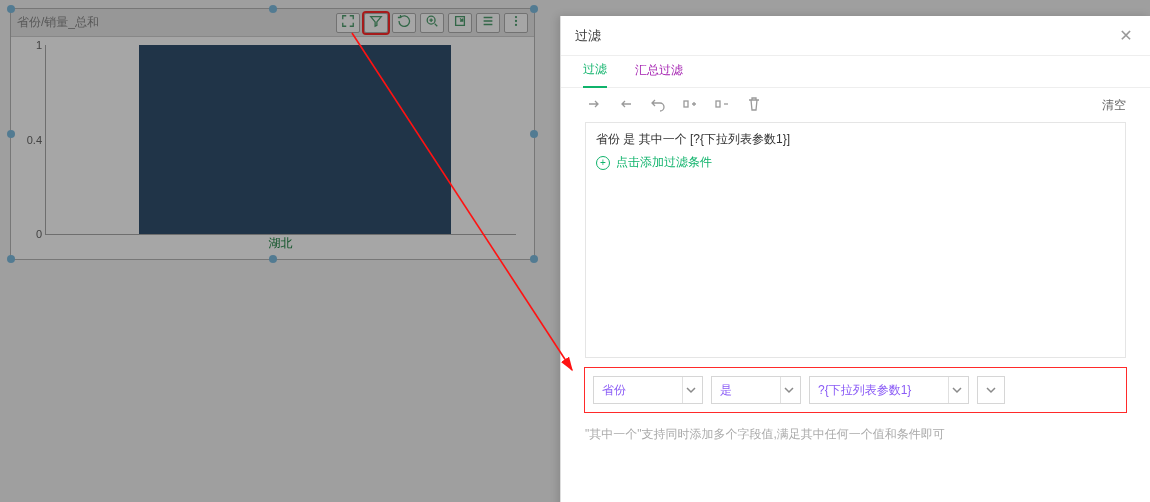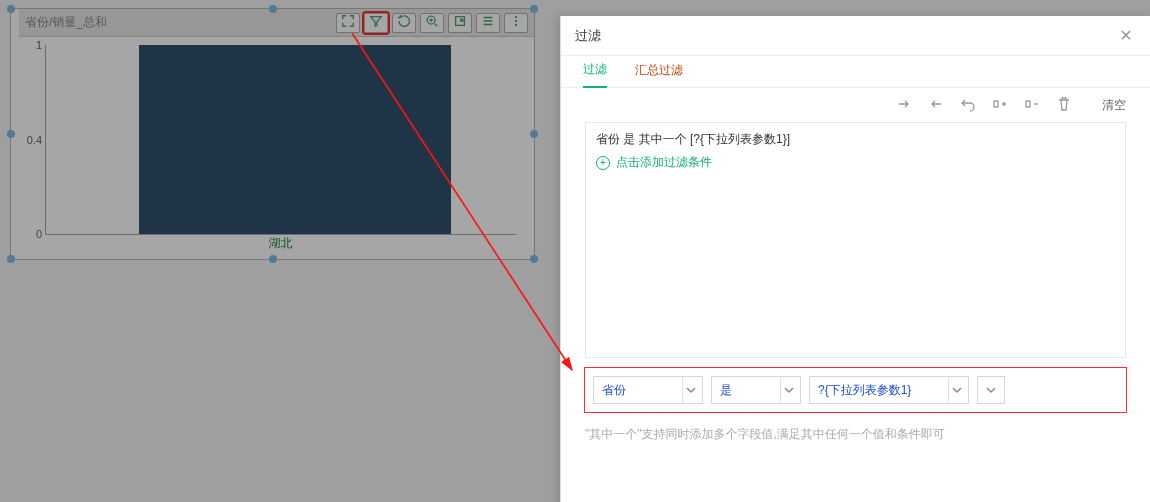--- a/index.html
+++ b/index.html
@@ -37,21 +37,20 @@
     .h-ml{left:-4px;top:50%;margin-top:-4px} .h-mr{right:-4px;top:50%;margin-top:-4px}
 
     .chart-header {
       height: 28px;
       background: #e9e9e9;
       display: flex;
       align-items: center;
       justify-content: space-between;
       padding: 0 6px;
       border-bottom: 1px solid #d0d0d0;
-      margin-left: 8px;
     }
     .chart-title { color: #888; font-size: 12px; }
     .chart-toolbar { display:flex; gap:4px; }
     .tb-btn {
       width: 24px; height: 20px;
       border: 1px solid #b0b0b0;
       background: #fff;
       border-radius: 2px;
       display:flex; align-items:center; justify-content:center;
       cursor:pointer;
@@ -97,25 +96,25 @@
       padding: 0 14px;
       border-bottom: 1px solid #eee;
       font-size: 13px;
     }
     .panel-close { width:20px;height:20px; display:flex;align-items:center;justify-content:center; cursor:pointer; color:#999; font-size:16px; }
     .panel-tabs {
       display:flex; padding: 0 22px; height:32px; align-items:flex-end;
       border-bottom: 1px solid #eee;
       gap: 28px;
     }
-    .ptab { padding-bottom:8px; color:#c2410c; cursor:pointer; font-size:12px; }
+    .ptab { padding-bottom:8px; color:#a21caf; cursor:pointer; font-size:12px; }
     .ptab.active { color:#0fb36b; border-bottom:2px solid #0fb36b; margin-bottom:-1px; }
 
     .panel-toolbar {
-      display:flex; align-items:center; justify-content:flex-end;
+      display:flex; align-items:center; justify-content:space-between;
       padding: 8px 24px 8px 24px;
       gap: 29px;
     }
     .ptb-left { display:flex; gap:14px; align-items:center; }
     .ptb-icon { width:18px;height:18px; display:flex;align-items:center;justify-content:center; color:#a0a0a0; cursor:pointer; }
     .ptb-icon svg { width:16px;height:16px; stroke:#9a9a9a; fill:none; stroke-width:1.3; }
     .panel-clear { color:#666; cursor:pointer; }
 
     .filter-list {
       margin: 0 24px;
@@ -132,21 +131,21 @@
       margin: 10px 24px 0 24px;
       outline: 1.6px solid #ff2a2a;
       padding: 8px 8px;
       display:flex; gap:8px; align-items:center;
     }
     .fld {
       position:relative;
       border:1px solid #d6d6d6;
       height:28px;
       display:flex; align-items:center; padding:0 22px 0 8px;
-      color:#1d4ed8; background:#fff; cursor:pointer;
+      color:#8b5cf6; background:#fff; cursor:pointer;
       font-size:12px;
     }
     .fld .caret {
       position:absolute; right:4px; top:50%; transform:translateY(-50%);
       width:16px; display:flex; align-items:center; justify-content:center;
       border-left:1px solid #e0e0e0; height:100%; color:#aaa;
     }
     .fld .caret svg{width:10px;height:10px;stroke:#8a8a8a;fill:none;stroke-width:1.5}
     .fld-w1{width:110px}
     .fld-w2{width:90px}

